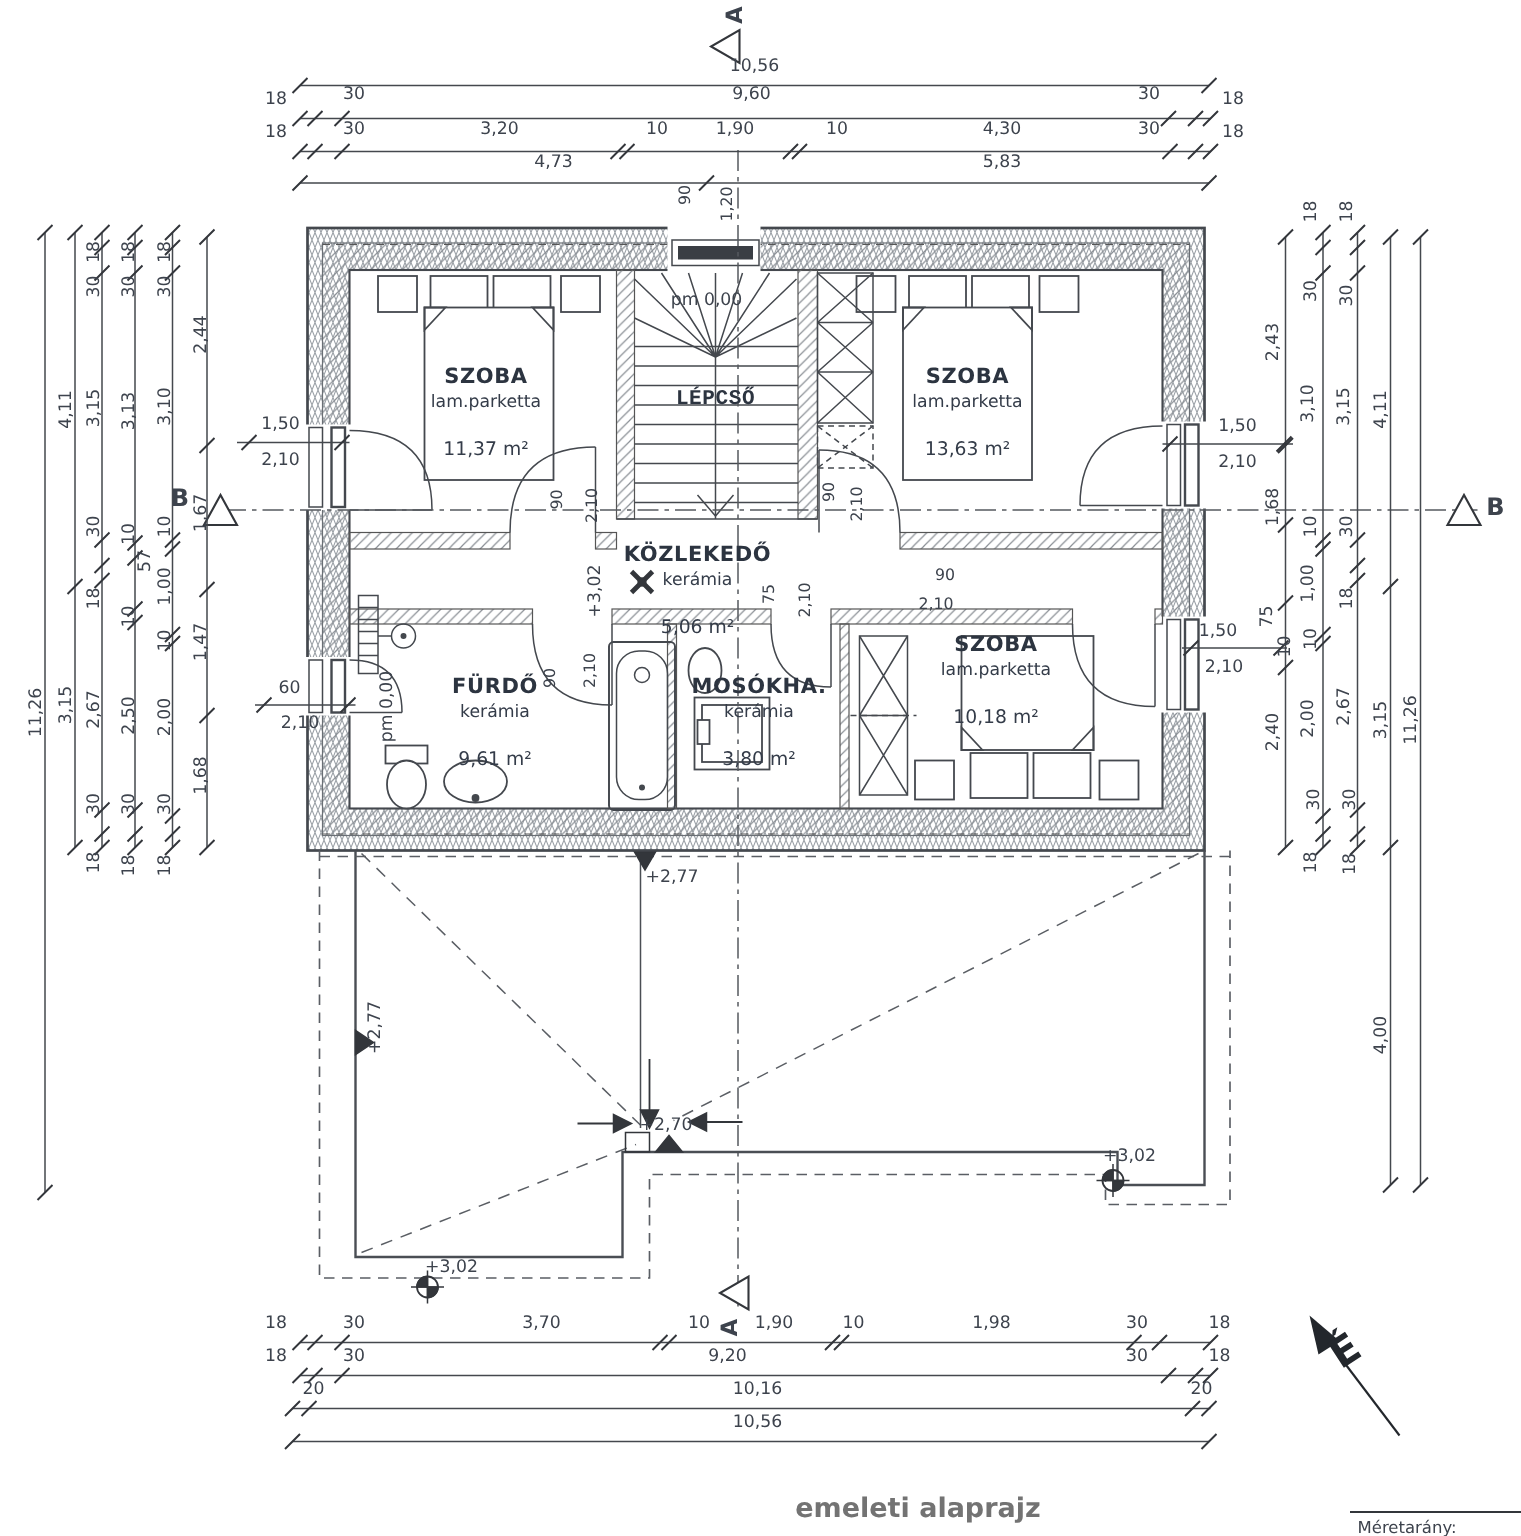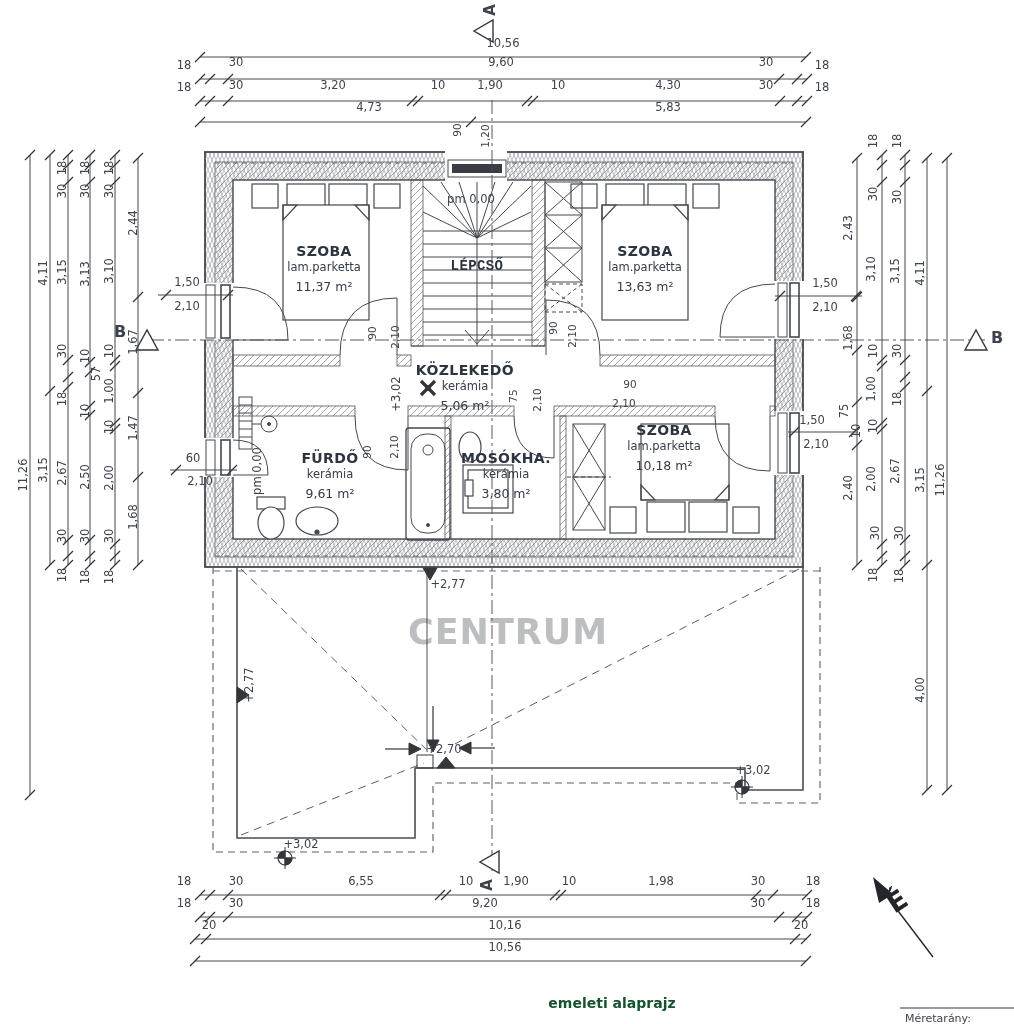--- a/index.html
+++ b/index.html
@@ -3,46 +3,45 @@
 <meta charset="utf-8">
 <style>
   html,body{margin:0;padding:0;background:#fff;}
   #stage{position:relative;width:1014px;height:1024px;background:#fff;overflow:hidden;
          font-family:"DejaVu Sans","Liberation Sans",sans-serif;}
   #linework{position:absolute;left:0;top:0;z-index:3;}
   .lbl{position:absolute;z-index:4;font-size:11.5px;color:#3d434d;white-space:nowrap;line-height:1;}
   .room-label{position:absolute;z-index:4;text-align:center;transform:translateX(-50%);color:#343c49;}
   .room-name{display:block;font-weight:bold;font-size:14px;letter-spacing:.4px;color:#2c3440;}
   .room-floor{display:block;font-size:11.5px;margin-top:1px;}
-  .room-area{display:block;font-size:12.5px;margin-top:5px;}
+  .room-area{display:block;font-size:12.5px;margin-top:17px;}
   .wm{position:absolute;left:0;top:0;width:1014px;height:1024px;z-index:2;}
   .wm-mono{position:absolute;left:497px;top:462px;transform:translate(-50%,-50%);
            font-size:150px;font-weight:bold;color:rgba(158,163,168,.55);letter-spacing:-8px;}
   .wm-l1,.wm-l2{position:absolute;transform:translateX(-50%);font-weight:bold;font-size:35px;
            letter-spacing:1px;color:rgba(152,157,162,.65);}
   .wm-l1{left:509px;top:577px;}
   .wm-l2{left:508px;top:612px;}
   .title{position:absolute;left:612px;top:995px;transform:translateX(-50%);z-index:4;
-         font-weight:bold;font-size:14px;color:#14532d;}
+         font-weight:bold;font-size:18px;color:#737373;}
   .scale{position:absolute;left:938px;top:1012px;transform:translateX(-50%);z-index:4;
          font-size:11px;color:#3d434d;}
   .north{position:absolute;left:897px;top:901px;transform:translate(-50%,-50%) rotate(-33deg);
          z-index:4;font-size:27px;font-weight:bold;color:#23272c;}
 </style>
 </head>
 <body>
 
 <div id="stage">
 
   <div class="wm">
     <svg width="1014" height="1024">
       <path d="M403 398 L497 322 L591 398" fill="none" stroke="rgba(158,163,168,.5)" stroke-width="14"></path>
     </svg>
     <span class="wm-mono">ÖC</span>
-    <span class="wm-l2">CENTRUM</span>
   </div>
 
   <svg id="linework" width="1014" height="1024" viewBox="0 0 1014 1024">
     <defs>
       <pattern id="hb" width="7" height="7" patternUnits="userSpaceOnUse">
         <path d="M-1 8 L8 -1 M-1 1 L1 -1 M6 8 L8 6" stroke="#8a8f95" stroke-width=".8" fill="none"></path>
       </pattern>
       <pattern id="ins" width="8" height="10" patternUnits="userSpaceOnUse">
         <path d="M0 10 L4 0 L8 10 M0 0 L4 10 L8 0" stroke="#9aa0a6" stroke-width=".7" fill="none"></path>
       </pattern>
@@ -252,21 +251,21 @@
       <span class="lbl" style="left: 558px; top: 86px; transform: translate(-50%, -50%);">10</span>
       <span class="lbl" style="left: 668px; top: 86px; transform: translate(-50%, -50%);">4,30</span>
       <span class="lbl" style="left: 766px; top: 86px; transform: translate(-50%, -50%);">30</span>
       <span class="lbl" style="left: 822px; top: 88px; transform: translate(-50%, -50%);">18</span>
       <span class="lbl" style="left: 369px; top: 108px; transform: translate(-50%, -50%);">4,73</span>
       <span class="lbl" style="left: 668px; top: 108px; transform: translate(-50%, -50%);">5,83</span>
       <span class="lbl" style="left: 457px; top: 130px; font-size: 10.5px; transform: translate(-50%, -50%) rotate(-90deg);">90</span>
       <span class="lbl" style="left: 485px; top: 136px; font-size: 10.5px; transform: translate(-50%, -50%) rotate(-90deg);">1,20</span>
       <span class="lbl" style="left: 184px; top: 882px; transform: translate(-50%, -50%);">18</span>
       <span class="lbl" style="left: 236px; top: 882px; transform: translate(-50%, -50%);">30</span>
-      <span class="lbl" style="left: 361px; top: 882px; transform: translate(-50%, -50%);">6,55</span>
+      <span class="lbl" style="left: 361px; top: 882px; transform: translate(-50%, -50%);">3,70</span>
       <span class="lbl" style="left: 466px; top: 882px; transform: translate(-50%, -50%);">10</span>
       <span class="lbl" style="left: 516px; top: 882px; transform: translate(-50%, -50%);">1,90</span>
       <span class="lbl" style="left: 569px; top: 882px; transform: translate(-50%, -50%);">10</span>
       <span class="lbl" style="left: 661px; top: 882px; transform: translate(-50%, -50%);">1,98</span>
       <span class="lbl" style="left: 758px; top: 882px; transform: translate(-50%, -50%);">30</span>
       <span class="lbl" style="left: 813px; top: 882px; transform: translate(-50%, -50%);">18</span>
       <span class="lbl" style="left: 184px; top: 904px; transform: translate(-50%, -50%);">18</span>
       <span class="lbl" style="left: 236px; top: 904px; transform: translate(-50%, -50%);">30</span>
       <span class="lbl" style="left: 485px; top: 904px; transform: translate(-50%, -50%);">9,20</span>
       <span class="lbl" style="left: 758px; top: 904px; transform: translate(-50%, -50%);">30</span>

